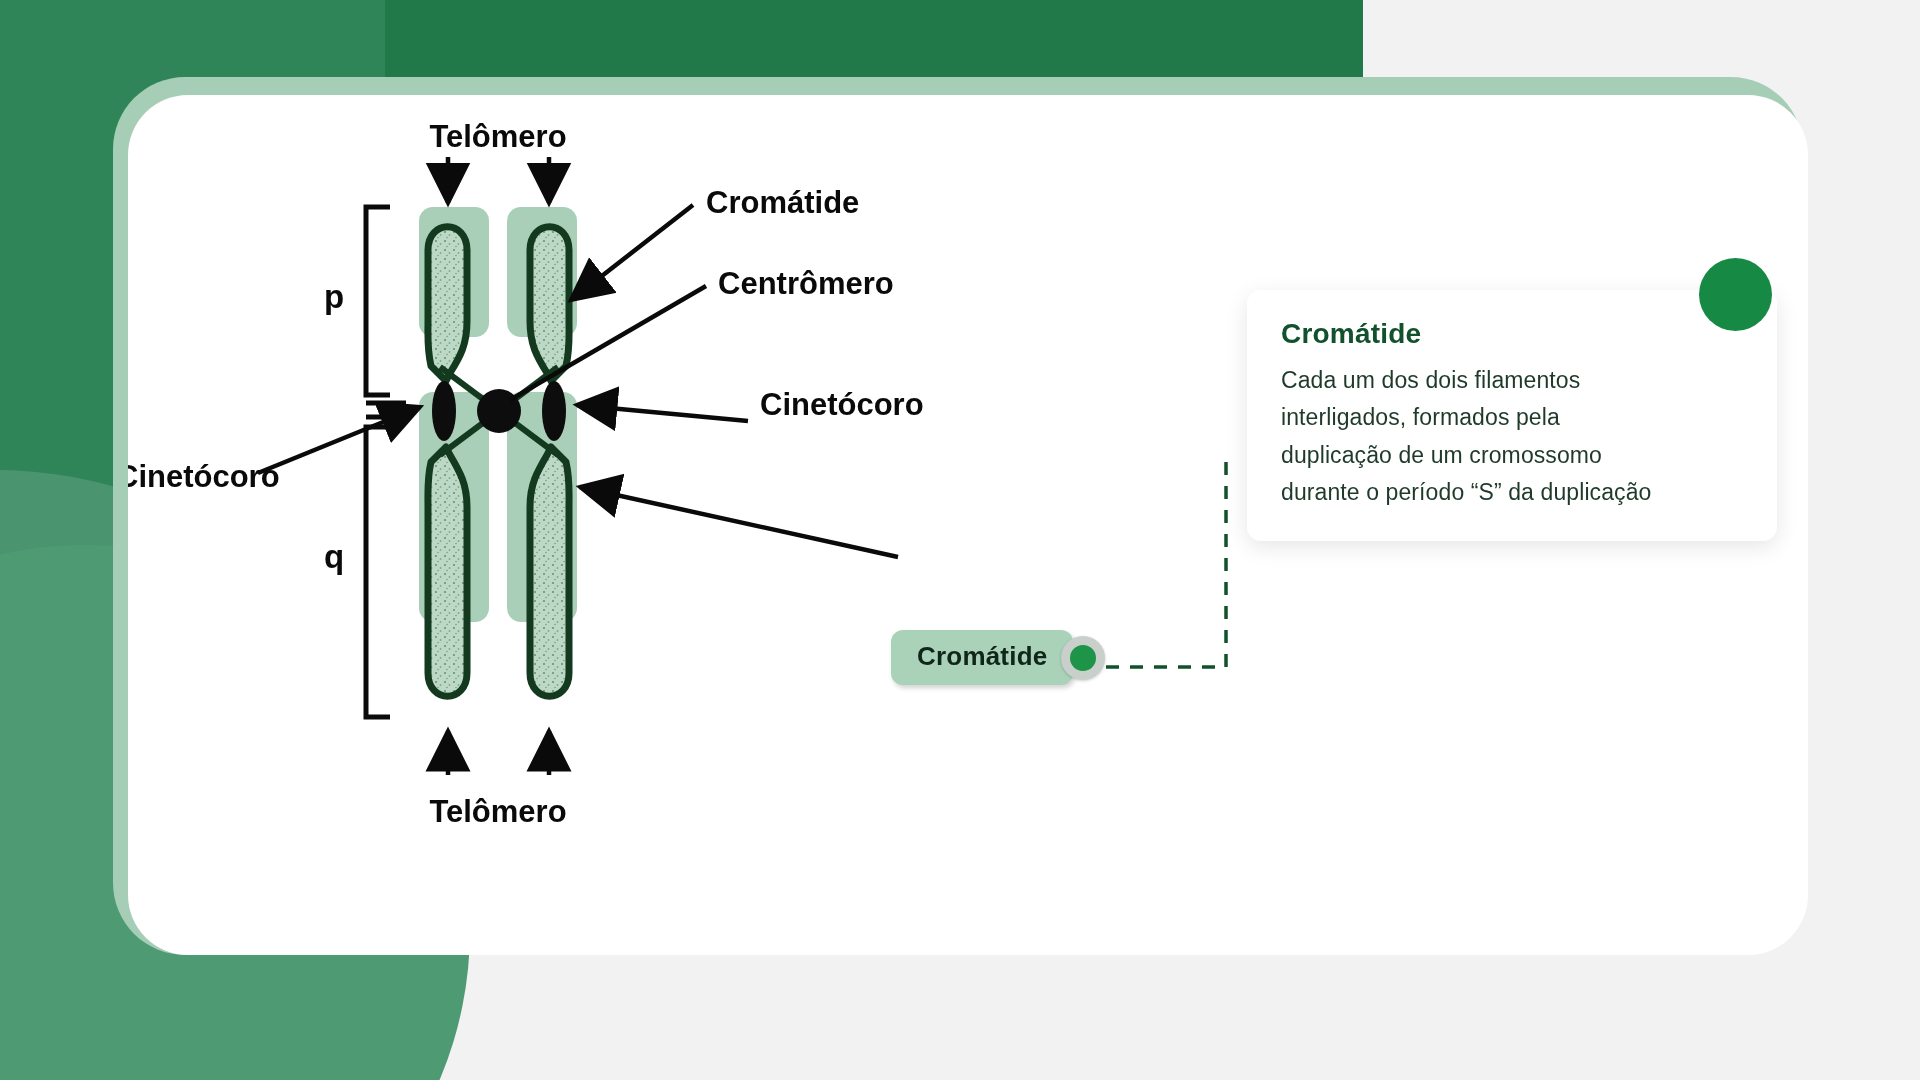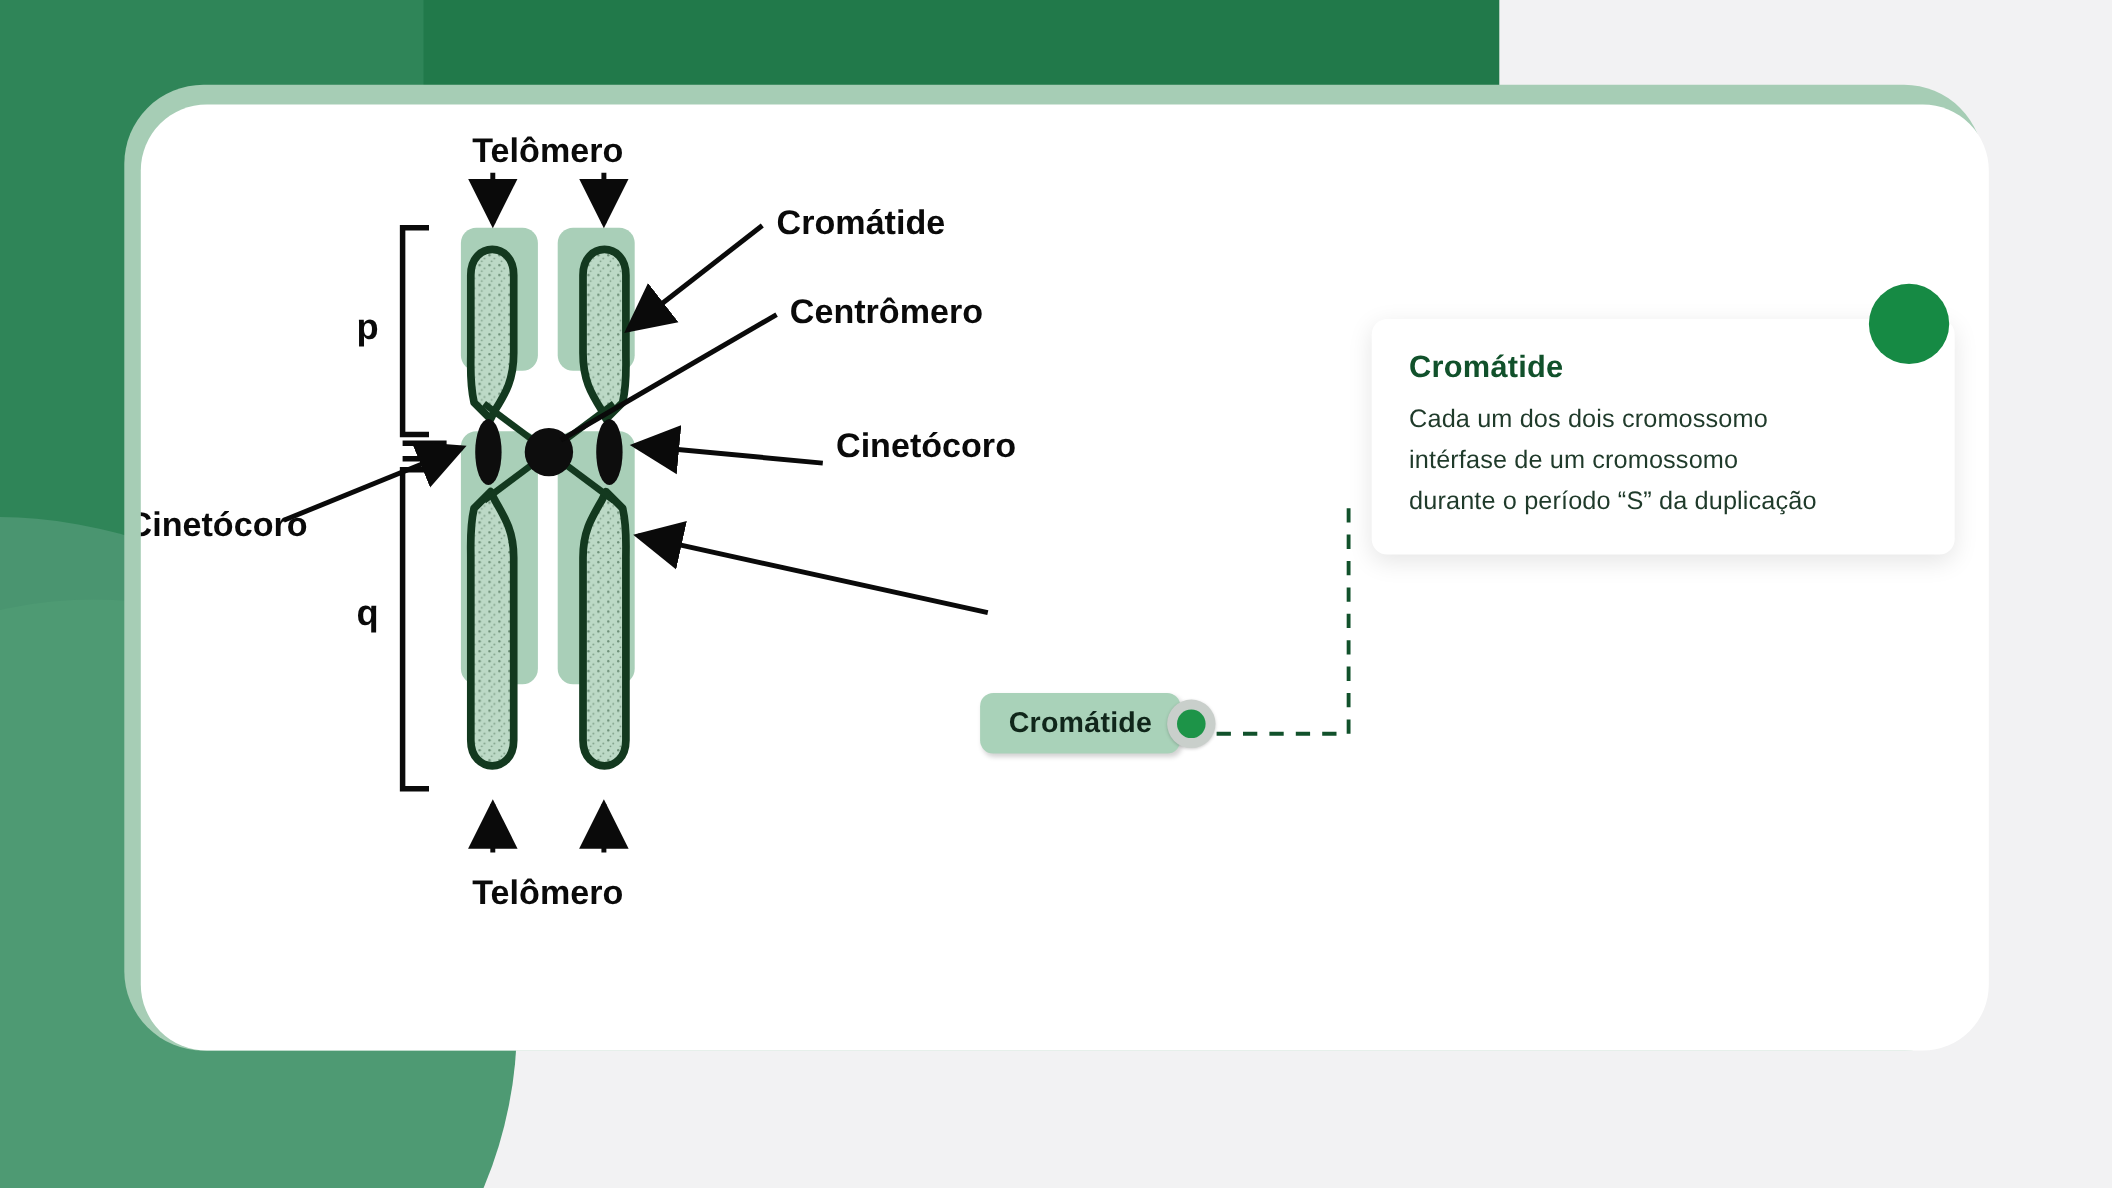--- a/index.html
+++ b/index.html
@@ -268,17 +268,18 @@
   <div id="pill">Cromátide</div>
   <div id="hotspot">
     <div id="hotspot-dot"></div>
   </div>
 </div>
 
 <div id="deco-circle"></div>
 <div id="tooltip">
   <div id="tooltip-title">Cromátide</div>
   <div id="tooltip-body">
-      <div>Cada um dos dois cromossomo</div>
-      <div>intérfase de um cromossomo</div>
+      <div>Cada um dos dois filamentos</div>
+      <div>interligados, formados pela</div>
+      <div>duplicação de um cromossomo</div>
       <div>durante o período “S” da duplicação</div>
     </div>
 </div>
 
 </body></html>

